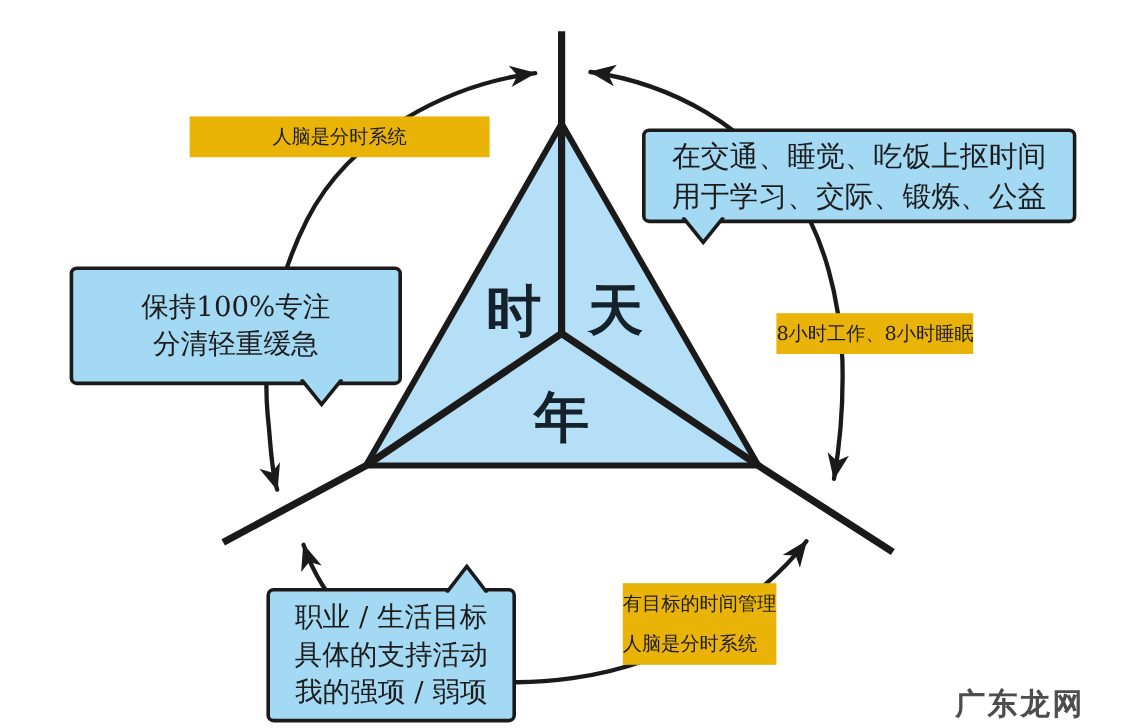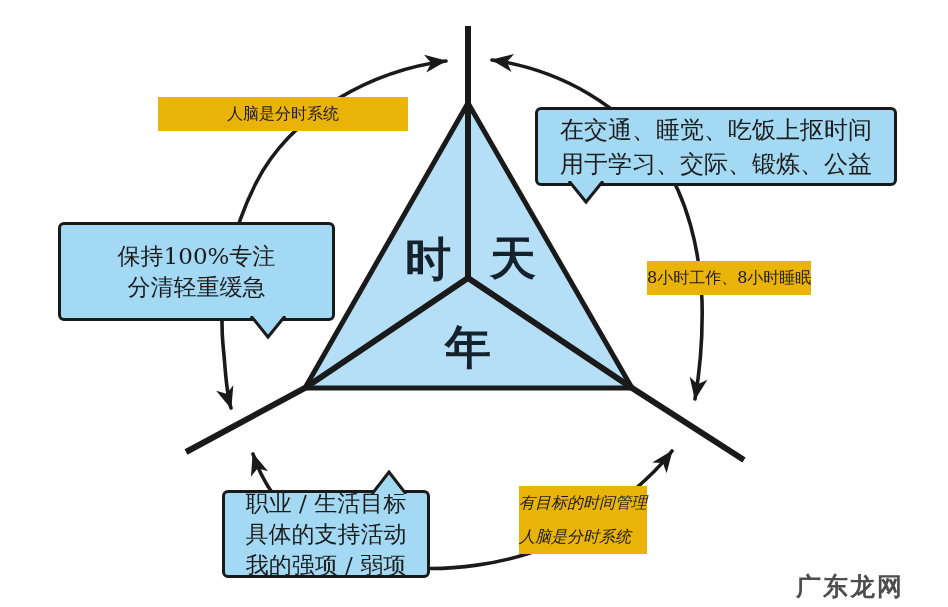--- a/index.html
+++ b/index.html
@@ -59,42 +59,42 @@
   <div class="trilabel" style="left:438px;top:317px;">年</div>
 
   <div class="annot center" style="left:158px;top:97px;width:250px;">
     <div>人脑是分时系统</div>
   </div>
 
   <div class="annot" style="left:611px;top:261px;margin-left:36px;">
     <div>8小时工作、8小时睡眠</div>
   </div>
 
-  <div class="annot" style="left:519px;top:486px;font-style:italic;">
+  <div class="annot" style="left:519px;top:486px;">
     <div>有目标的时间管理</div>
     <div>人脑是分时系统</div>
   </div>
 
   <div class="callout" style="left:58px;top:222px;width:277px;height:99px;">
     <div>保持100%专注</div>
     <div>分清轻重缓急</div>
   </div>
   <svg class="tail" style="left:250px;top:316px;" viewBox="0 0 36 24">
     <path d="M1,0 L18,21 L35,0"></path>
   </svg>
 
   <div class="callout big" style="left:535px;top:107px;width:362px;height:79px;">
     <div>在交通、睡觉、吃饭上抠时间</div>
     <div>用于学习、交际、锻炼、公益</div>
   </div>
   <svg class="tail" style="left:568px;top:181px;" viewBox="0 0 36 24">
     <path d="M1,0 L18,21 L35,0"></path>
   </svg>
 
-  <div class="callout" style="left:222px;top:490px;width:208px;height:88px;">
+  <div class="callout" style="left:222px;top:490px;width:208px;height:112px;">
     <div>职业 / 生活目标</div>
     <div>具体的支持活动</div>
     <div>我的强项 / 弱项</div>
   </div>
   <svg class="tail" style="left:371px;top:470px;" viewBox="0 0 36 24">
     <path d="M1,24 L18,2 L35,24"></path>
   </svg>
 
   <div class="watermark">广东龙网</div>
 

